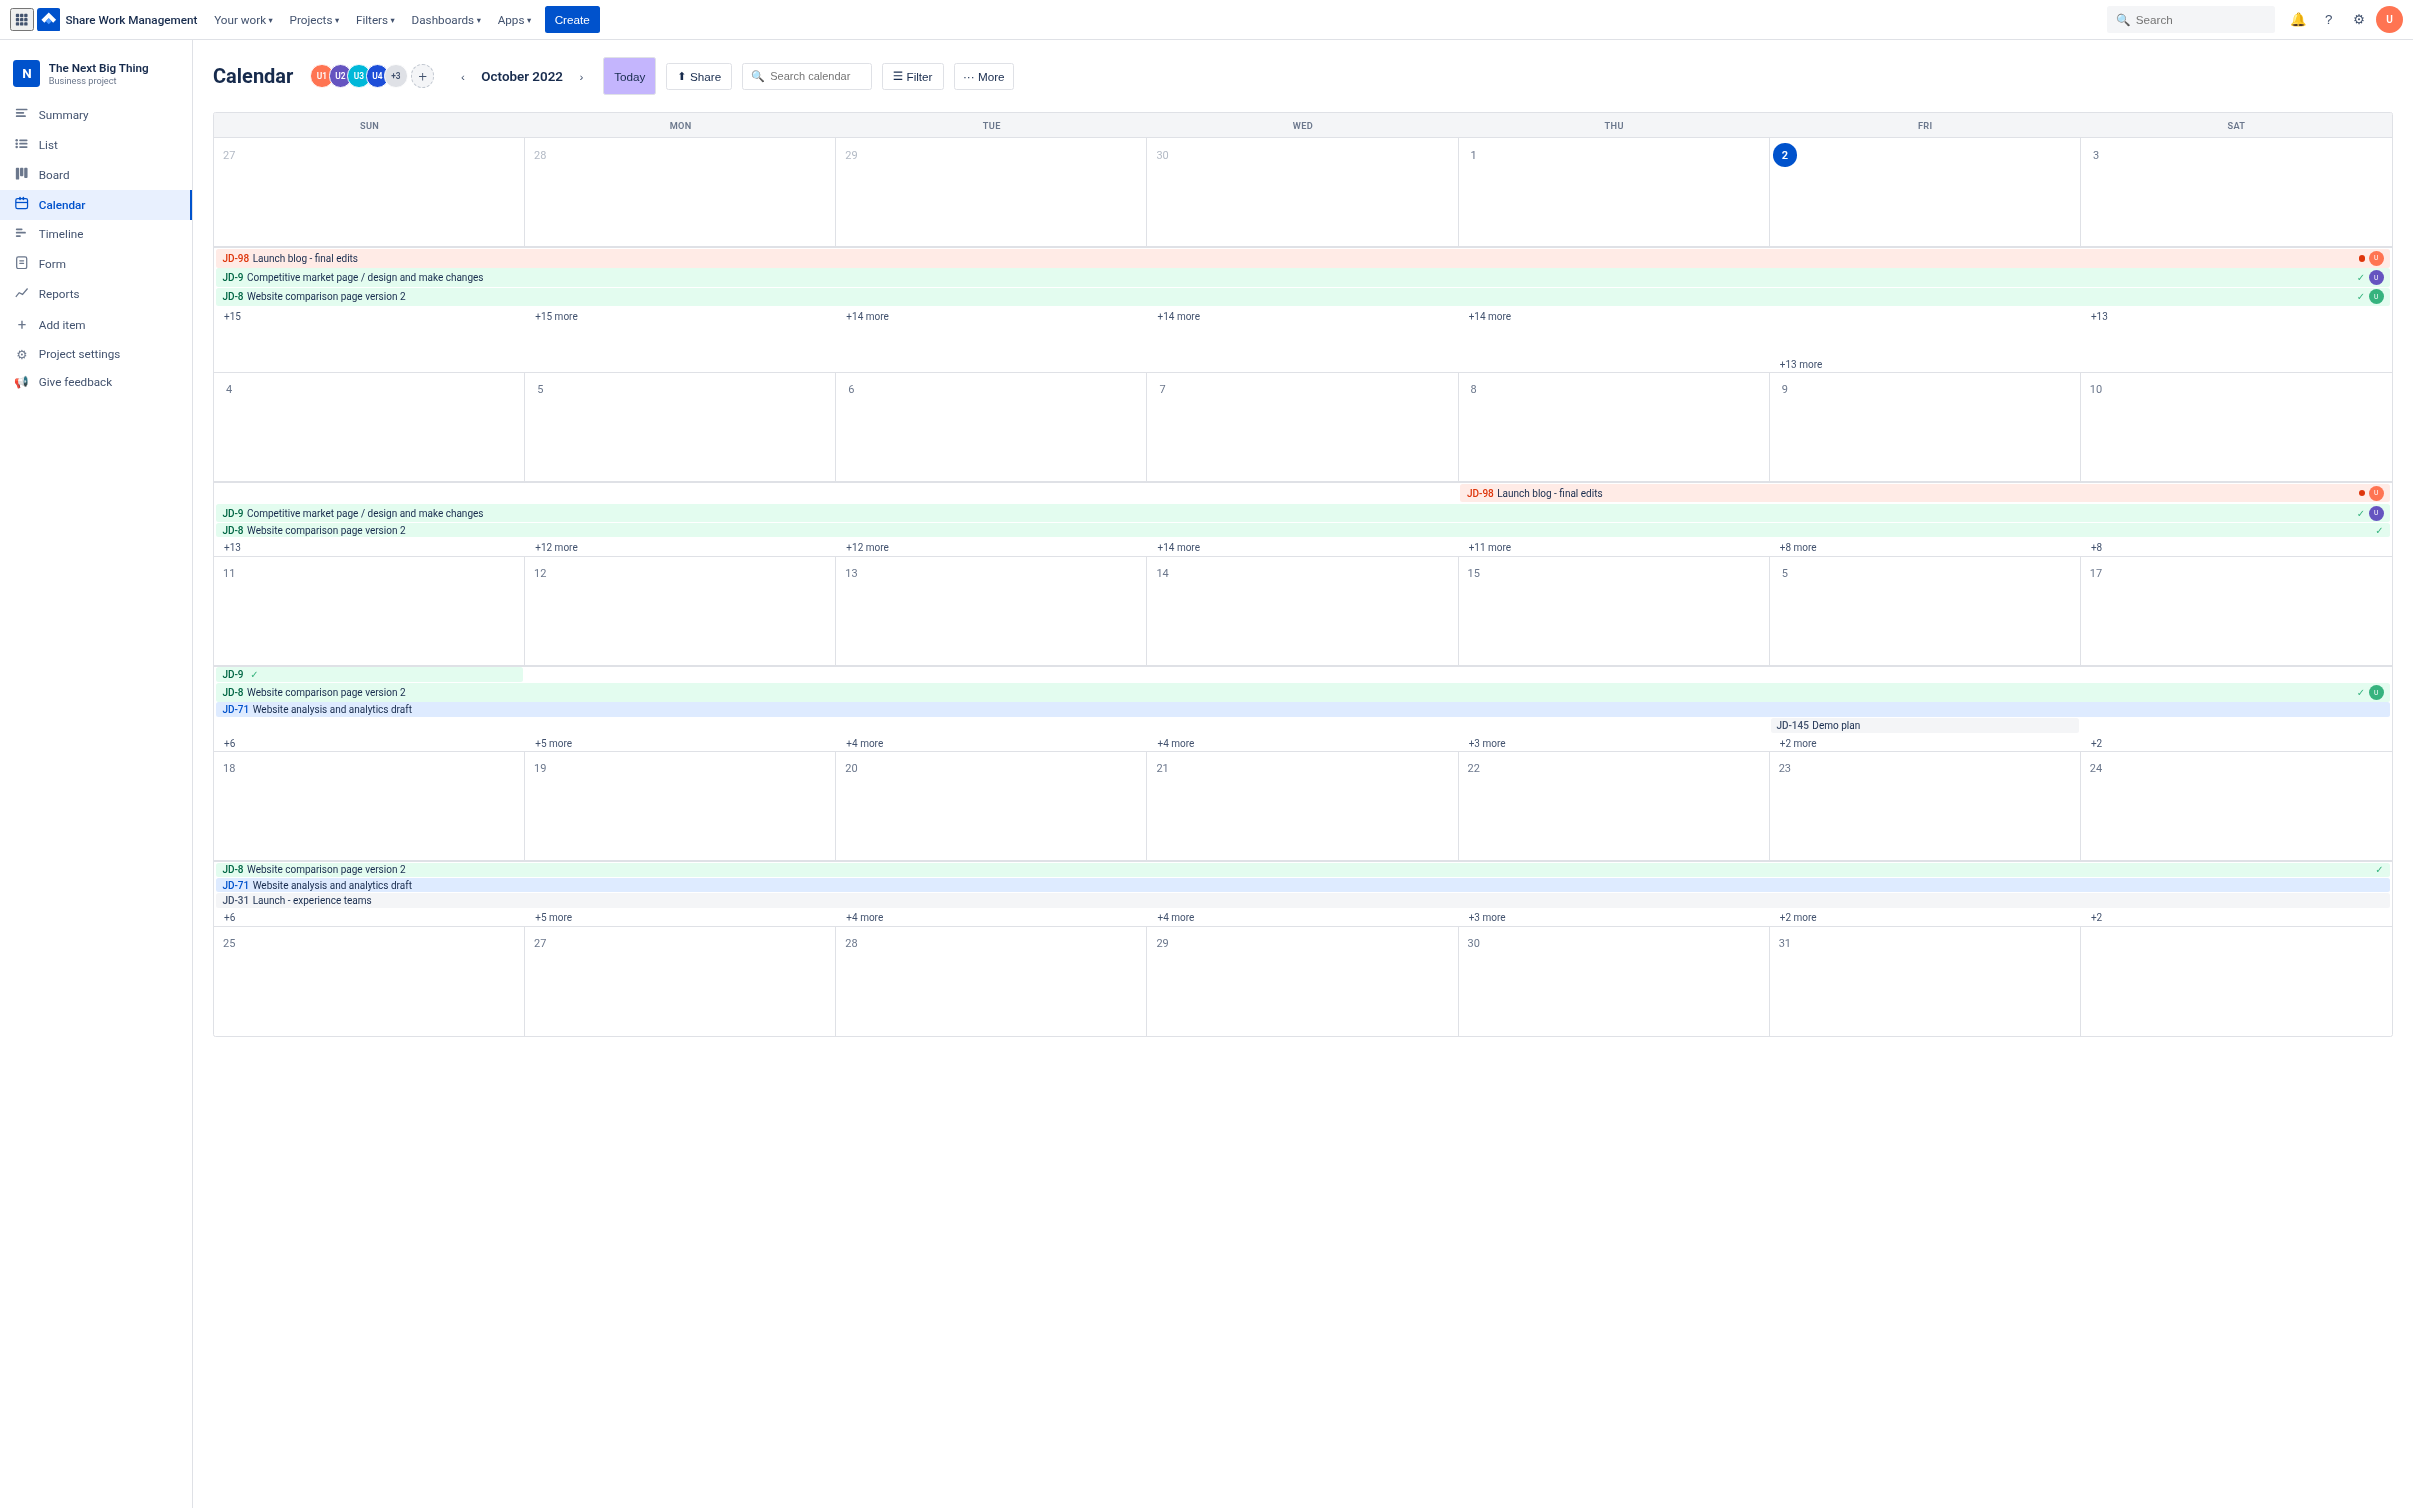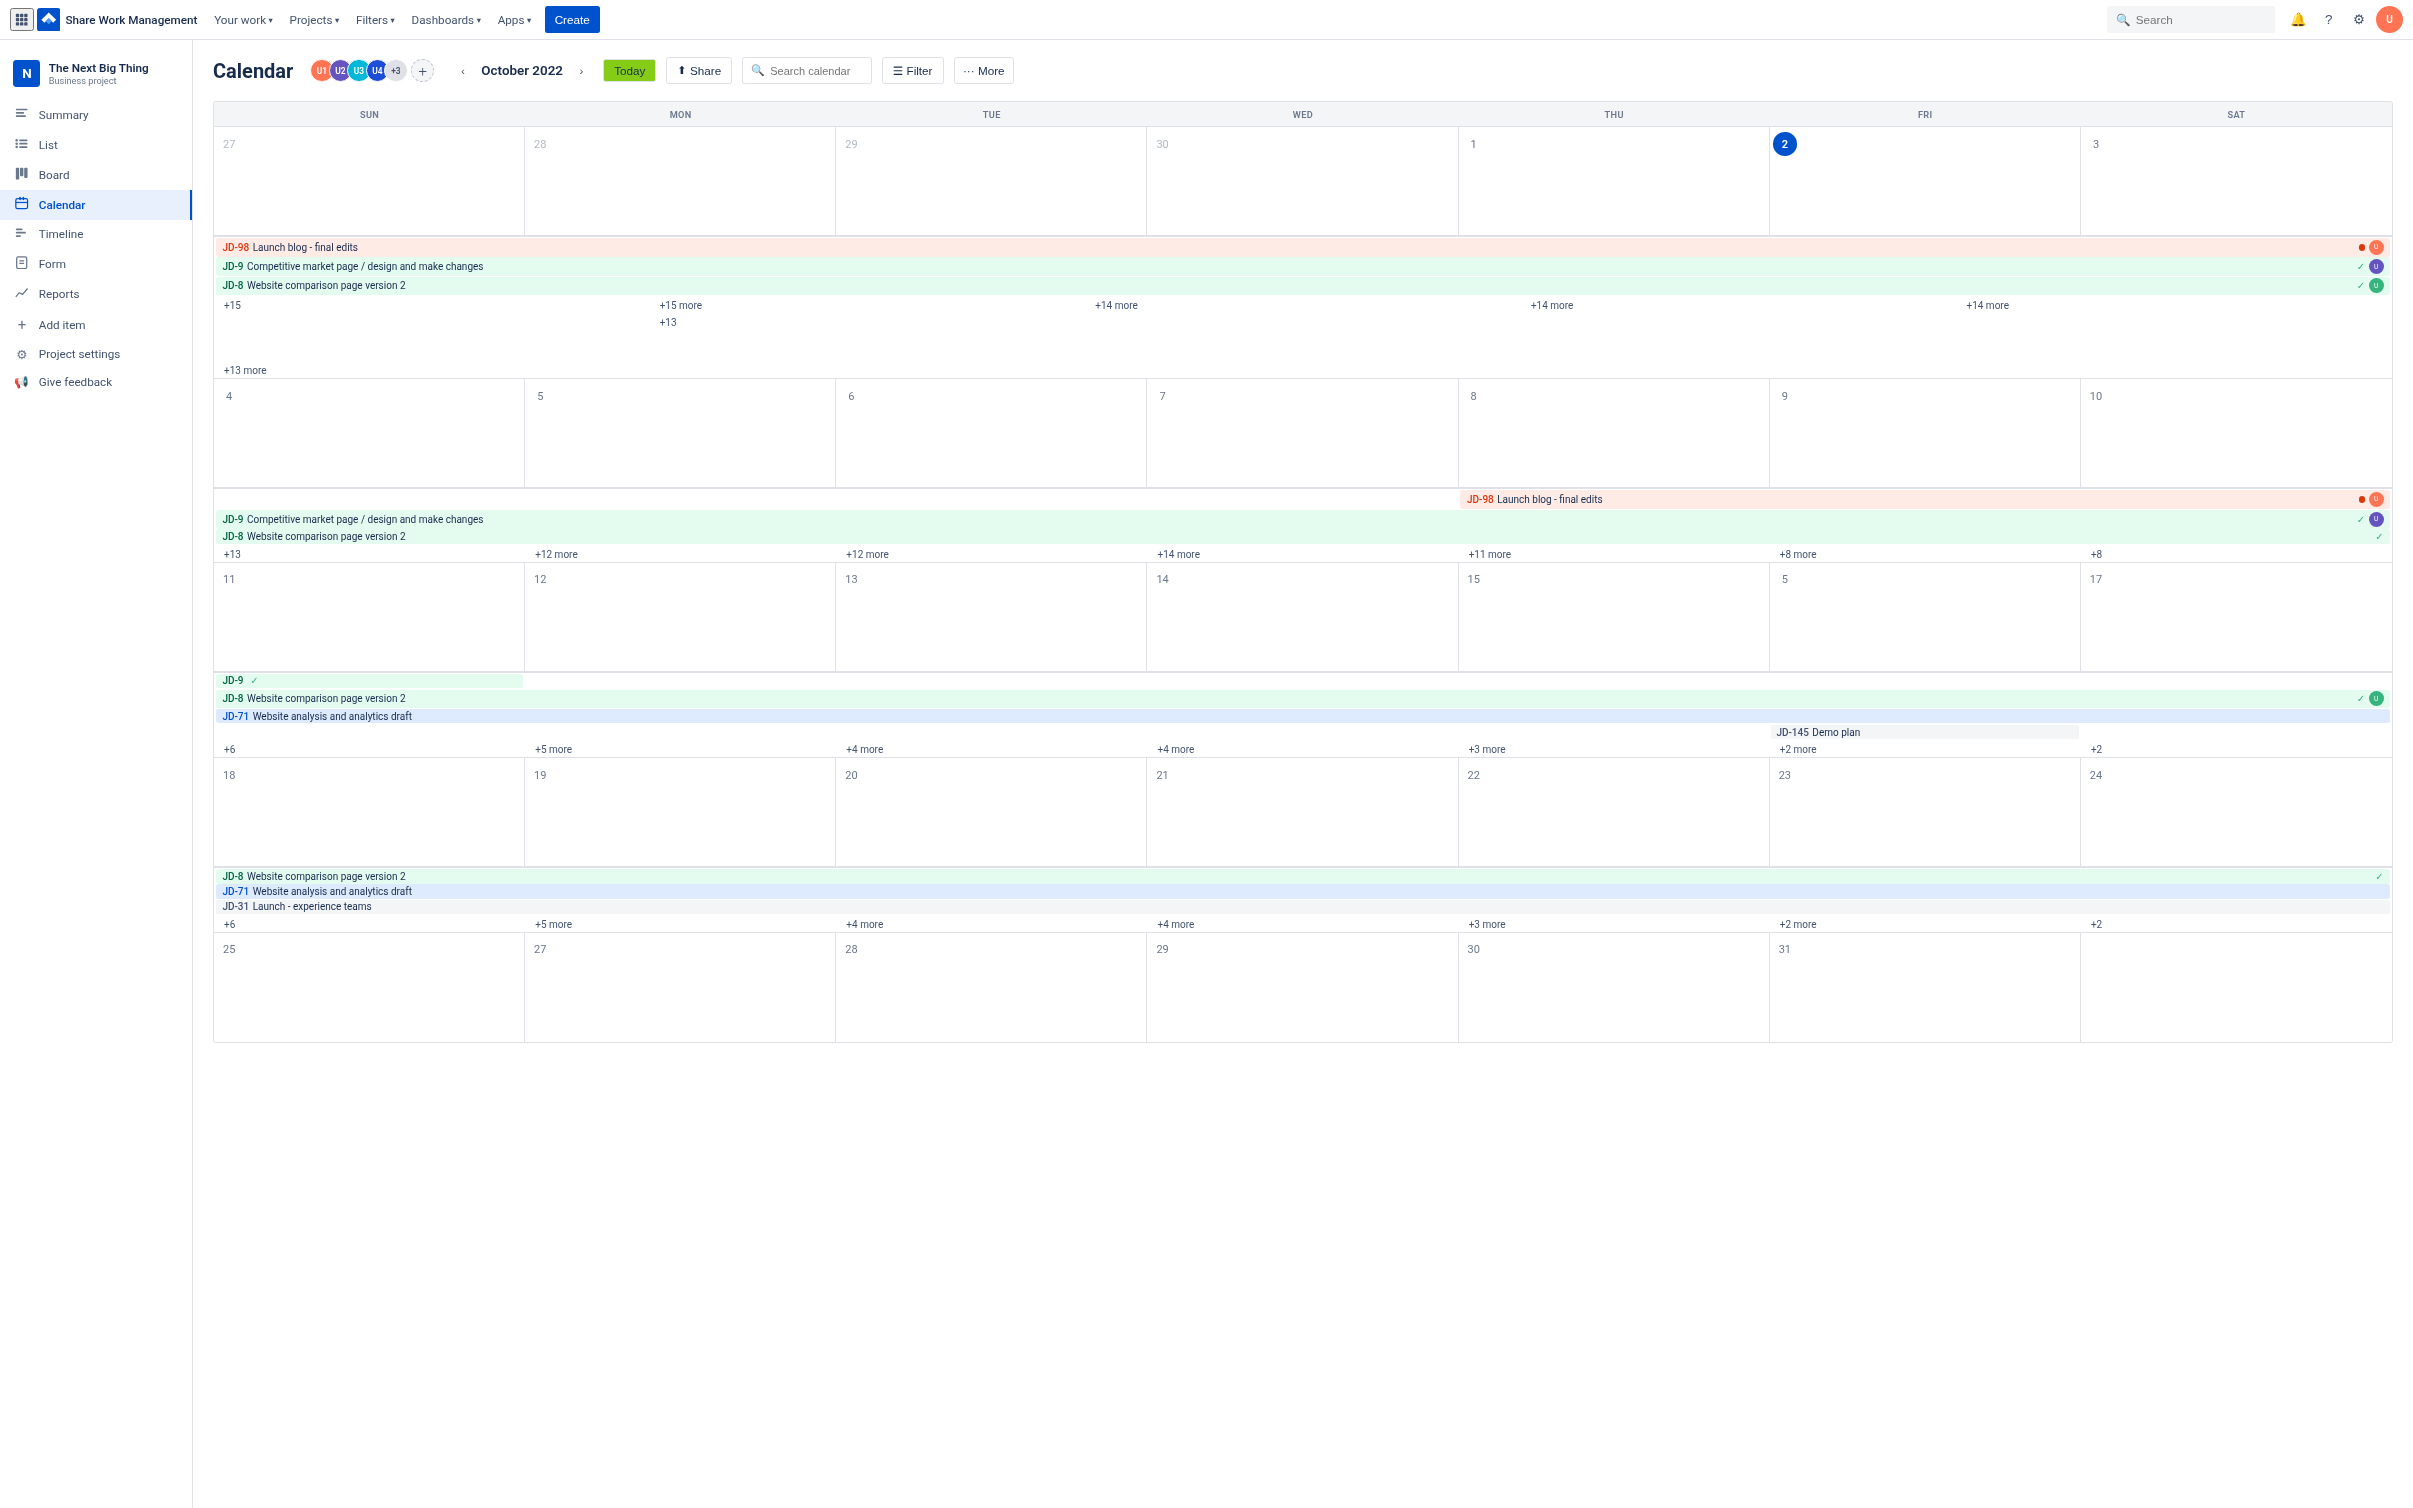--- a/index.html
+++ b/index.html
@@ -141,22 +141,22 @@
       display: flex; align-items: center; gap: 6.7px;
       margin-left: 6.7px;
     }
     .month-label { font-size: 13.4px; font-weight: 600; color: #172b4d; }
     .nav-arrow {
       width: 23.5px; height: 23.5px; border-radius: 2.5px;
       display: flex; align-items: center; justify-content: center;
       cursor: pointer; border: none; background: transparent; color: #42526e; font-size: 11.7px;
     }
     .today-btn {
-      padding: 0 10px; height: 23px; border-radius: 2.5px;
-      border: 0.8px solid #dfe1e6; background: #84cc16;
+      padding: 0 10px; height: 38px; border-radius: 2.5px;
+      border: 0.8px solid #dfe1e6; background: #c4b5fd;
       font-size: 11.7px; color: #172b4d; cursor: pointer;
     }
     .share-btn {
       display: flex; align-items: center; gap: 3.4px;
       padding: 0 10px; height: 27px; border-radius: 2.5px;
       border: 0.8px solid #dfe1e6; background: #fff;
       font-size: 11.7px; color: #172b4d; cursor: pointer;
     }
     .search-cal {
       display: flex; align-items: center; gap: 5px;
@@ -467,21 +467,21 @@
           <span class="event-check-span" style="margin-left:auto;color:#36b37e;">✓</span>
           <span style="width:15px;height:15px;border-radius:50%;background:#6554c0;display:inline-flex;align-items:center;justify-content:center;font-size:6.7px;color:#fff;">U</span>
         </div>
         <div class="spanning-event event-green" style="display:flex;align-items:center;gap:3.4px;padding:1.7px 6.7px;margin:0.8px 1.7px;border-radius:2.5px;font-size:10px;background:#e3fcef;">
           <span class="event-id-green">JD-8</span>
           <span class="event-title">Website comparison page version 2</span>
           <span class="event-check-span" style="margin-left:auto;color:#36b37e;">✓</span>
           <span style="width:15px;height:15px;border-radius:50%;background:#36b37e;display:inline-flex;align-items:center;justify-content:center;font-size:6.7px;color:#fff;">U</span>
         </div>
 
-        <div style="display:grid;grid-template-columns:repeat(5,1fr);">
+        <div style="display:grid;grid-template-columns:repeat(7,1fr);">
           <div style="padding:1.7px 6.7px;"><span class="more-count">+15</span></div>
           <div style="padding:1.7px 6.7px;"><span class="more-count">+15 more</span></div>
           <div style="padding:1.7px 6.7px;"><span class="more-count">+14 more</span></div>
           <div style="padding:1.7px 6.7px;"><span class="more-count">+14 more</span></div>
           <div style="padding:1.7px 6.7px;"><span class="more-count">+14 more</span></div>
           <div style="padding:1.7px 6.7px;margin-top:48px;"><span class="more-count">+13 more</span></div>
           <div style="padding:1.7px 6.7px;"><span class="more-count">+13</span></div>
         </div>
       </div>
 

